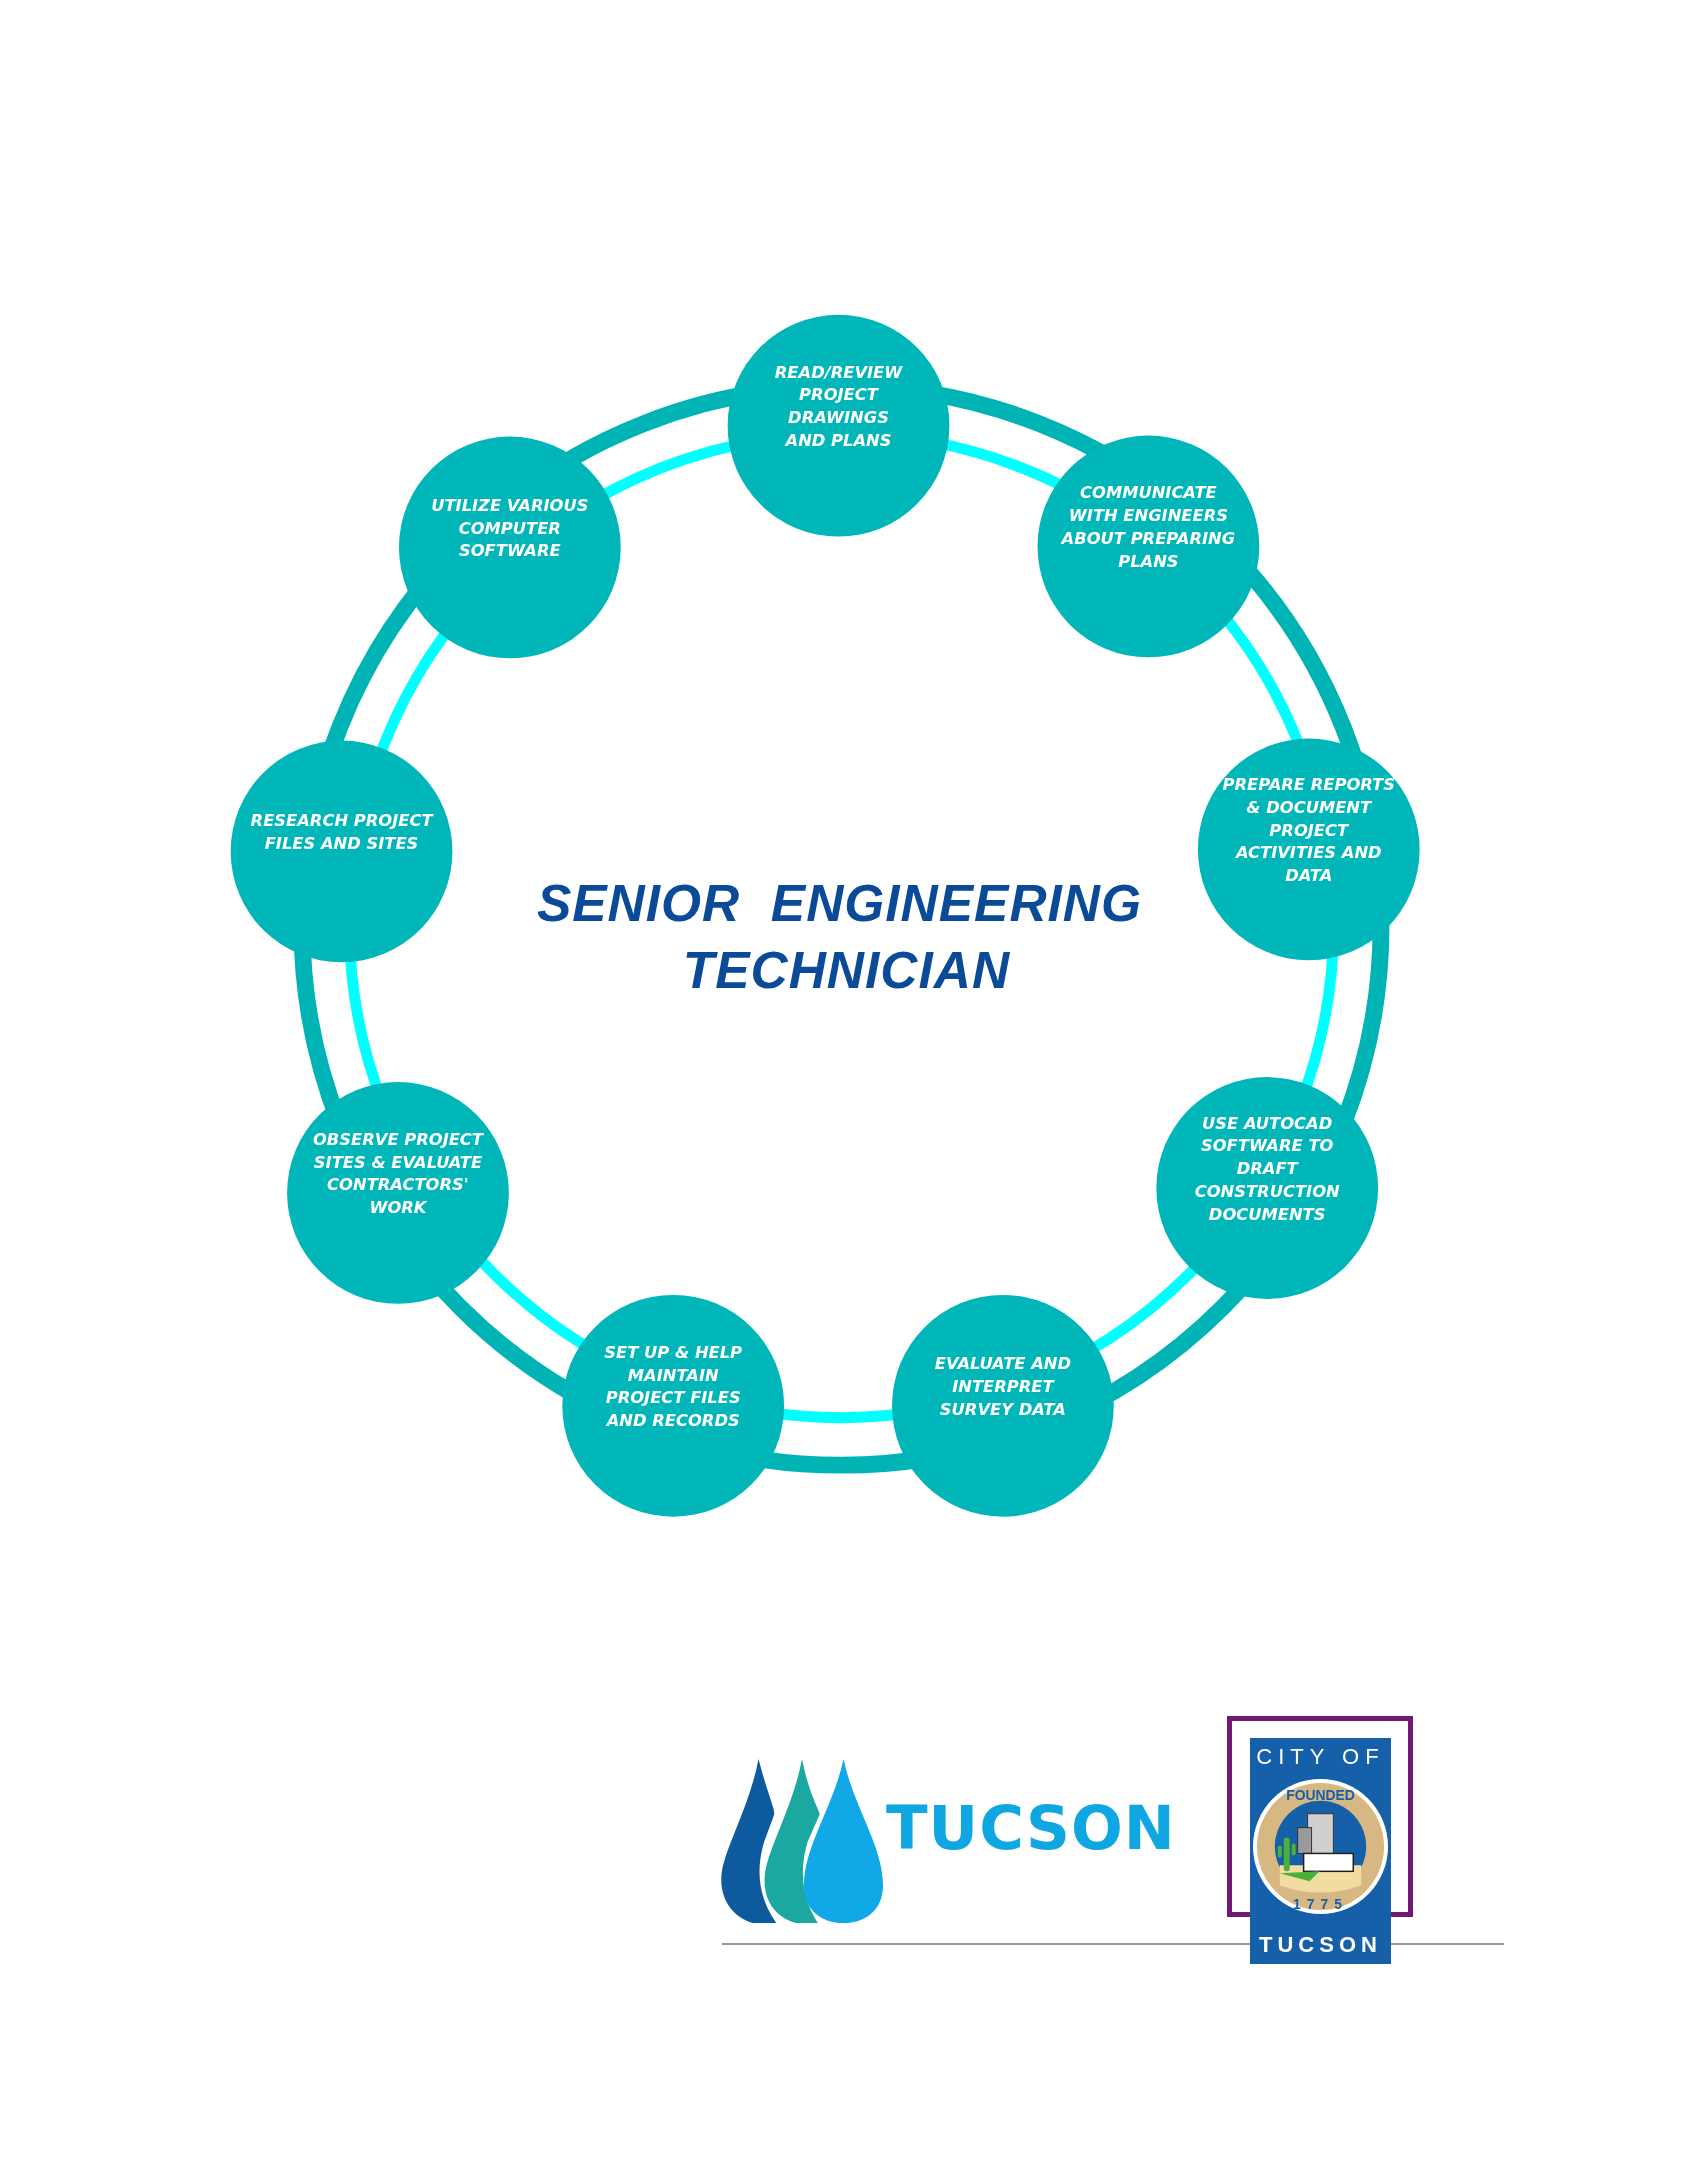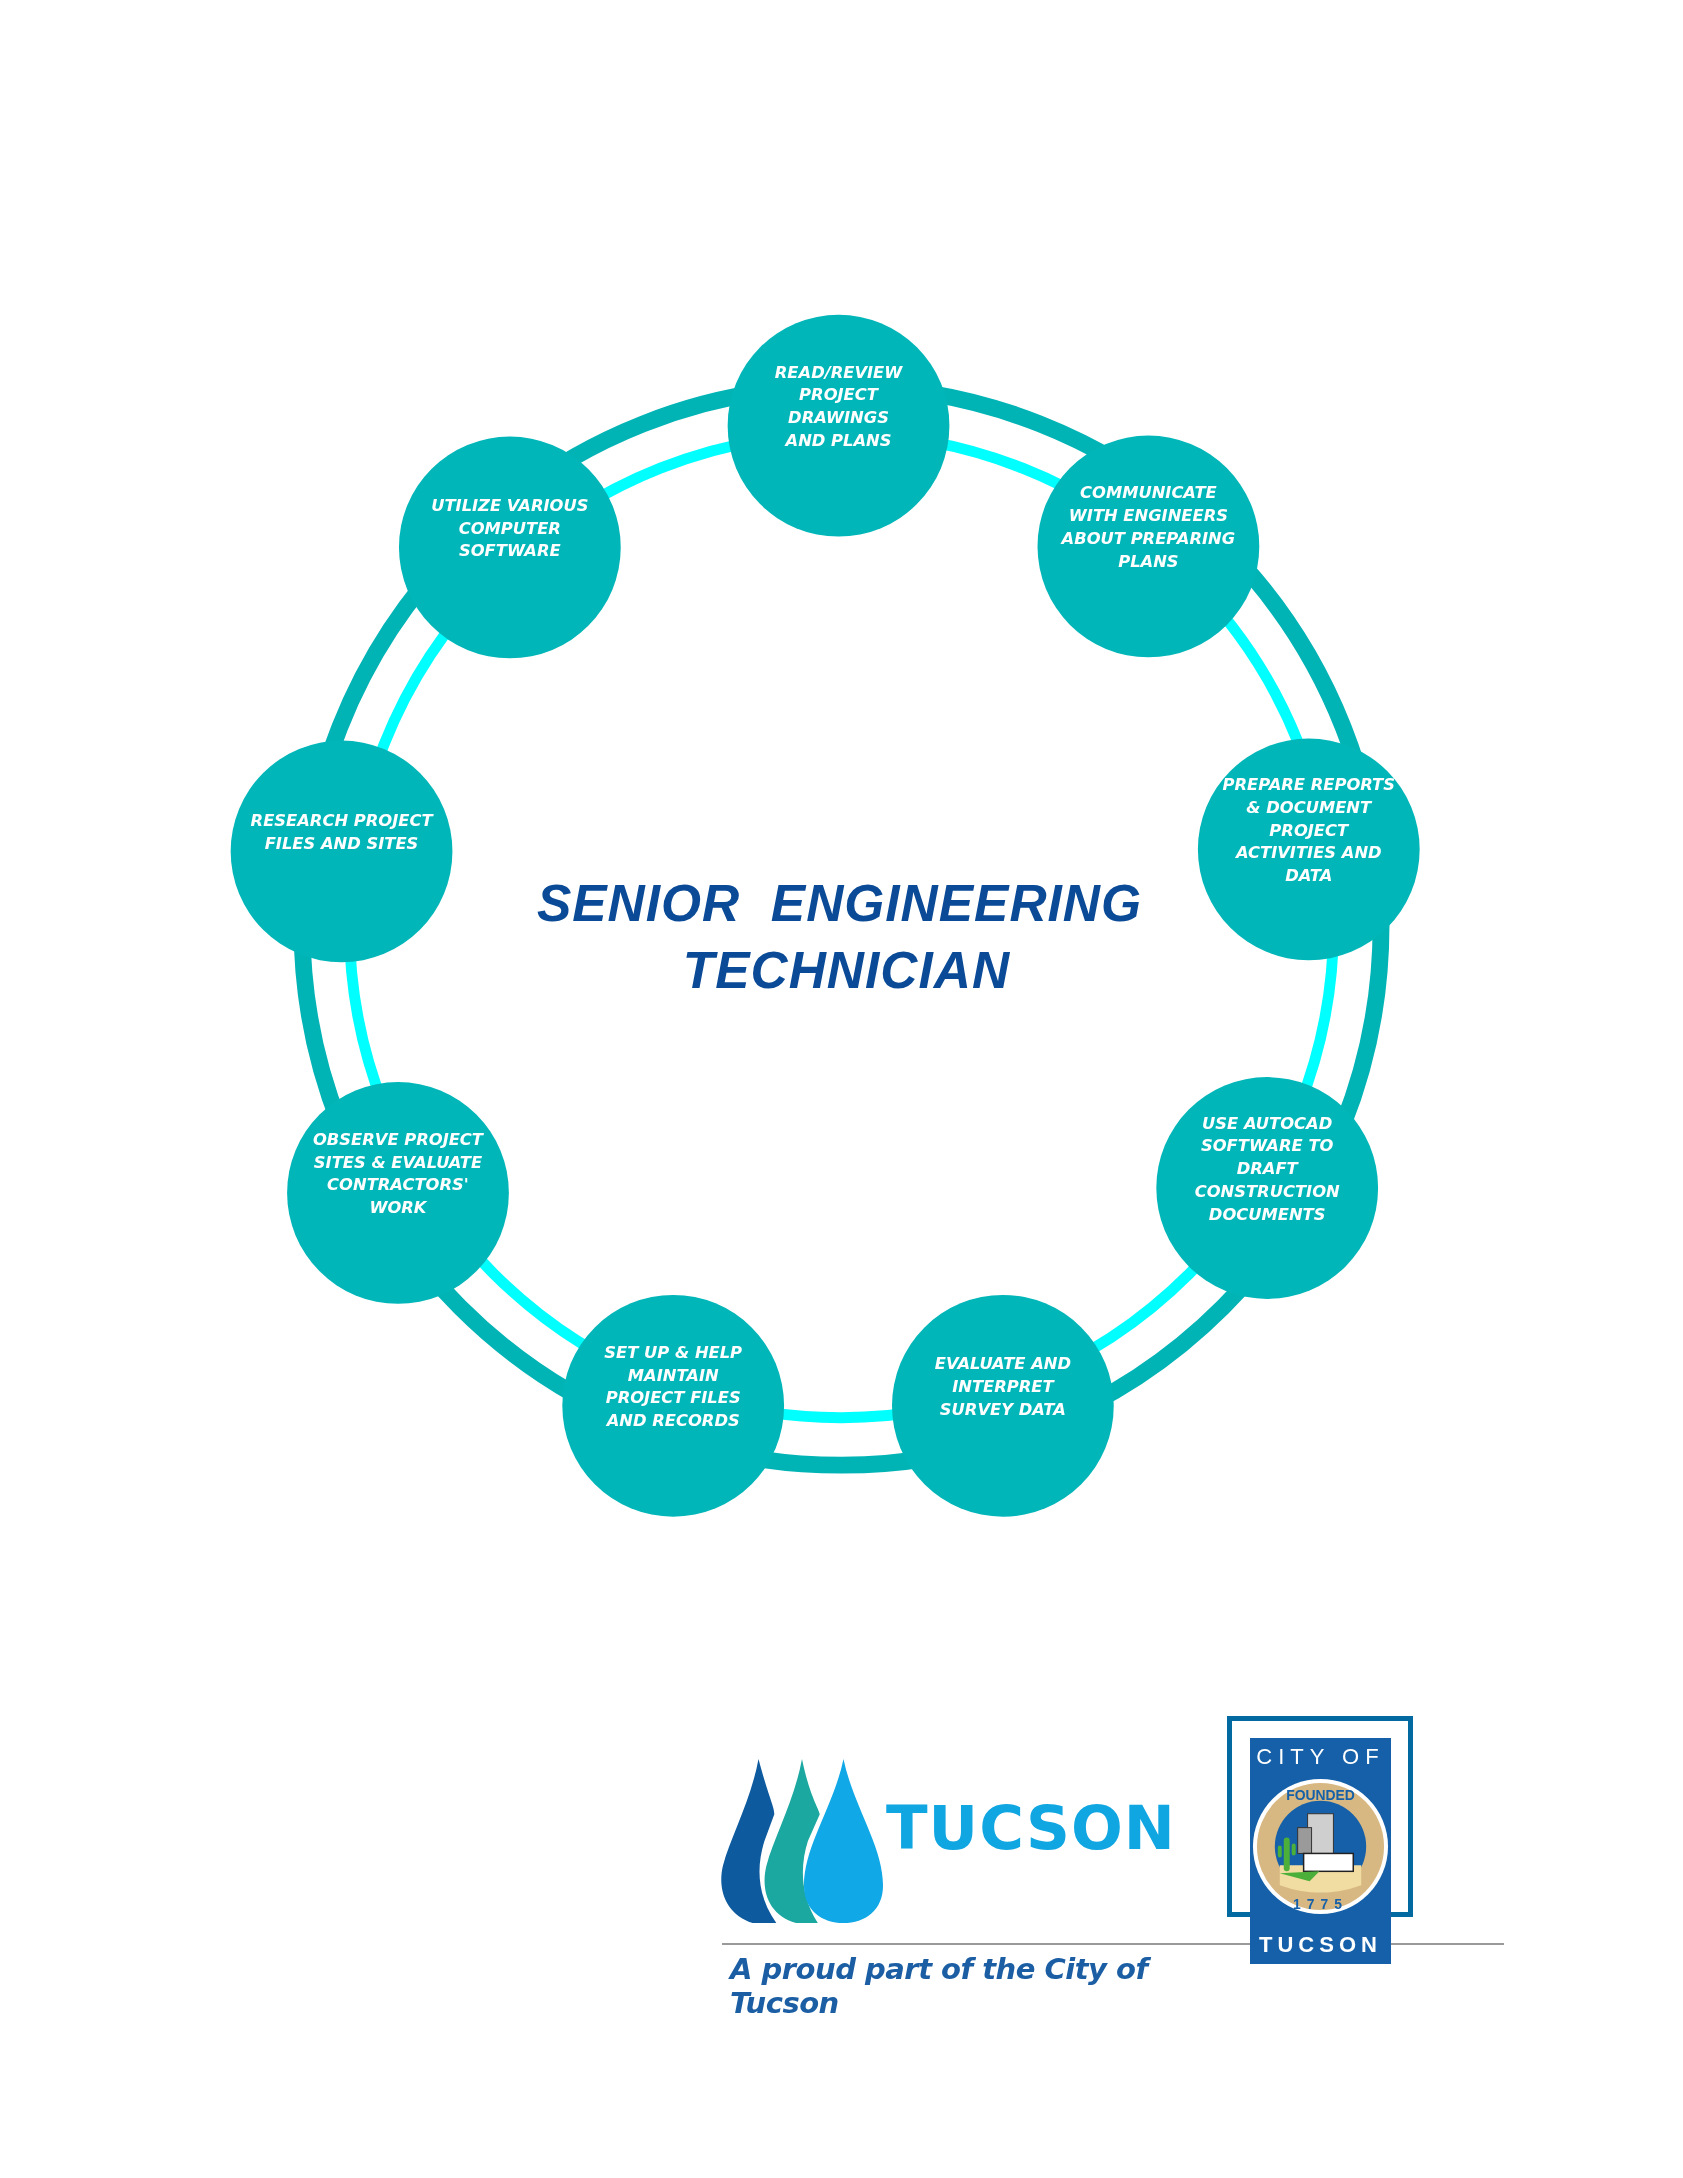--- a/index.html
+++ b/index.html
@@ -89,23 +89,22 @@
 
 <div id="logos">
   <div style="position:absolute;left:0;top:0;width:554px;height:327px;">
     <svg width="168" height="168" viewBox="0 0 170 170" style="position:absolute;left:64px;top:74px;">
       <path d="M42 2 C52 40 58 50 58 58 L48 85 C40 110 40 140 60 168 L36 168 C10 160 0 135 6 110 C14 80 34 45 42 2 Z" fill="#0d5a9e"></path>
       <path d="M86 2 C94 40 102 50 104 58 L92 85 C84 110 84 140 102 168 L80 168 C52 160 44 135 50 110 C58 80 78 45 86 2 Z" fill="#1aa8a0"></path>
       <path d="M128 2 C138 50 168 90 168 130 C168 155 150 168 128 168 C106 168 88 155 88 130 C88 90 118 50 128 2 Z" fill="#10a8e6"></path>
     </svg>
     <div class="tw-word" style="left:233px;top:109px;font-size:61px;color:#10a6e2;">TUCSON</div>
     <div class="logo-divider"></div>
-    <div class="tagline">A proud part of the City of Tucson</div>
   </div>
-  <div style="position:absolute;left:574px;top:33px;width:186px;height:201px;border:5px solid #0369a1;background:#ffffff;box-sizing:border-box;">
+  <div style="position:absolute;left:574px;top:33px;width:186px;height:201px;border:5px solid #701a75;background:#ffffff;box-sizing:border-box;">
     <div style="position:absolute;left:18px;top:17px;width:141px;height:226px;background:#1560a8;">
       <div style="position:absolute;left:0;right:0;top:6px;text-align:center;color:#fff;font-family:'Liberation Sans',sans-serif;font-size:22px;letter-spacing:6px;">CITY OF</div>
       <svg width="141" height="141" viewBox="0 0 142 142" style="position:absolute;left:0;top:38px;">
         <circle cx="71" cy="71" r="68" fill="#ffffff"></circle>
         <circle cx="71" cy="71" r="64" fill="#d8b882"></circle>
         <circle cx="71" cy="71" r="46" fill="#1560a8"></circle>
         <path d="M30 90 L112 90 L112 110 Q71 125 30 110 Z" fill="#f1dca2"></path>
         <rect x="58" y="38" width="26" height="40" fill="#cfcfcf" stroke="#333" stroke-width="1"></rect>
         <rect x="48" y="52" width="14" height="26" fill="#9a9a9a" stroke="#333" stroke-width="1"></rect>
         <rect x="54" y="78" width="50" height="18" fill="#ffffff" stroke="#222" stroke-width="1.5"></rect>

